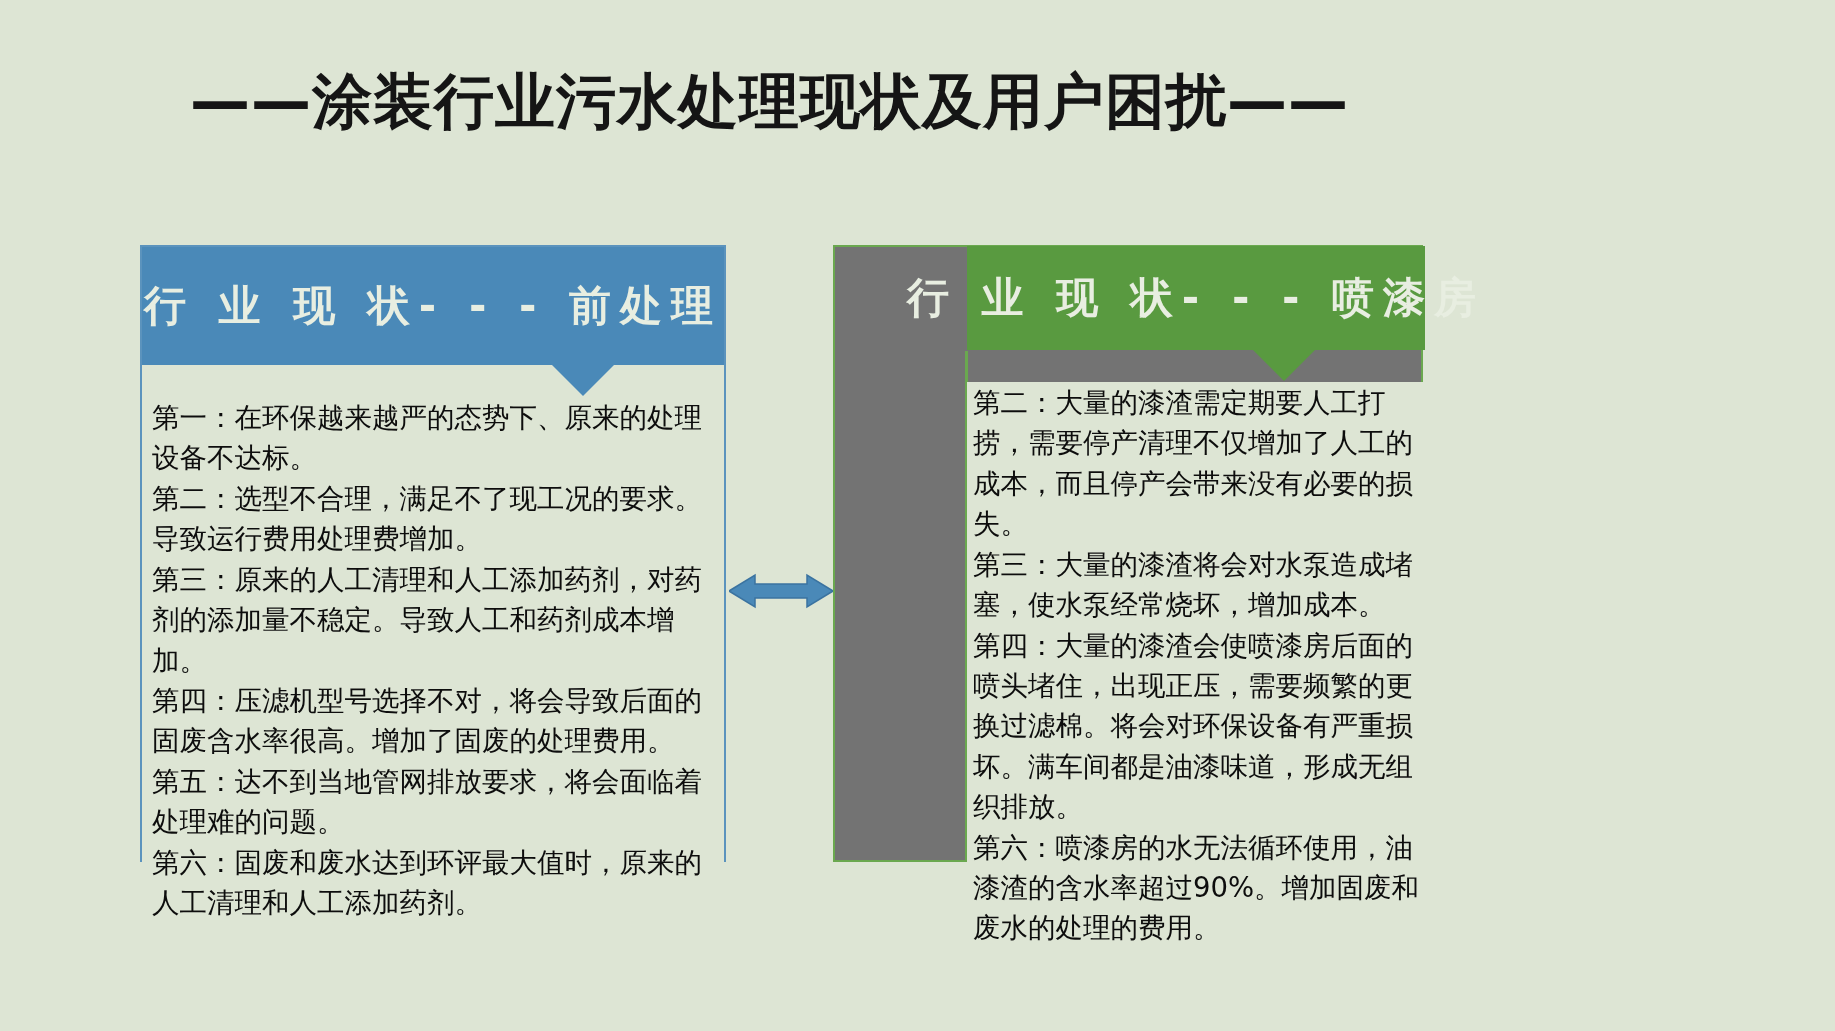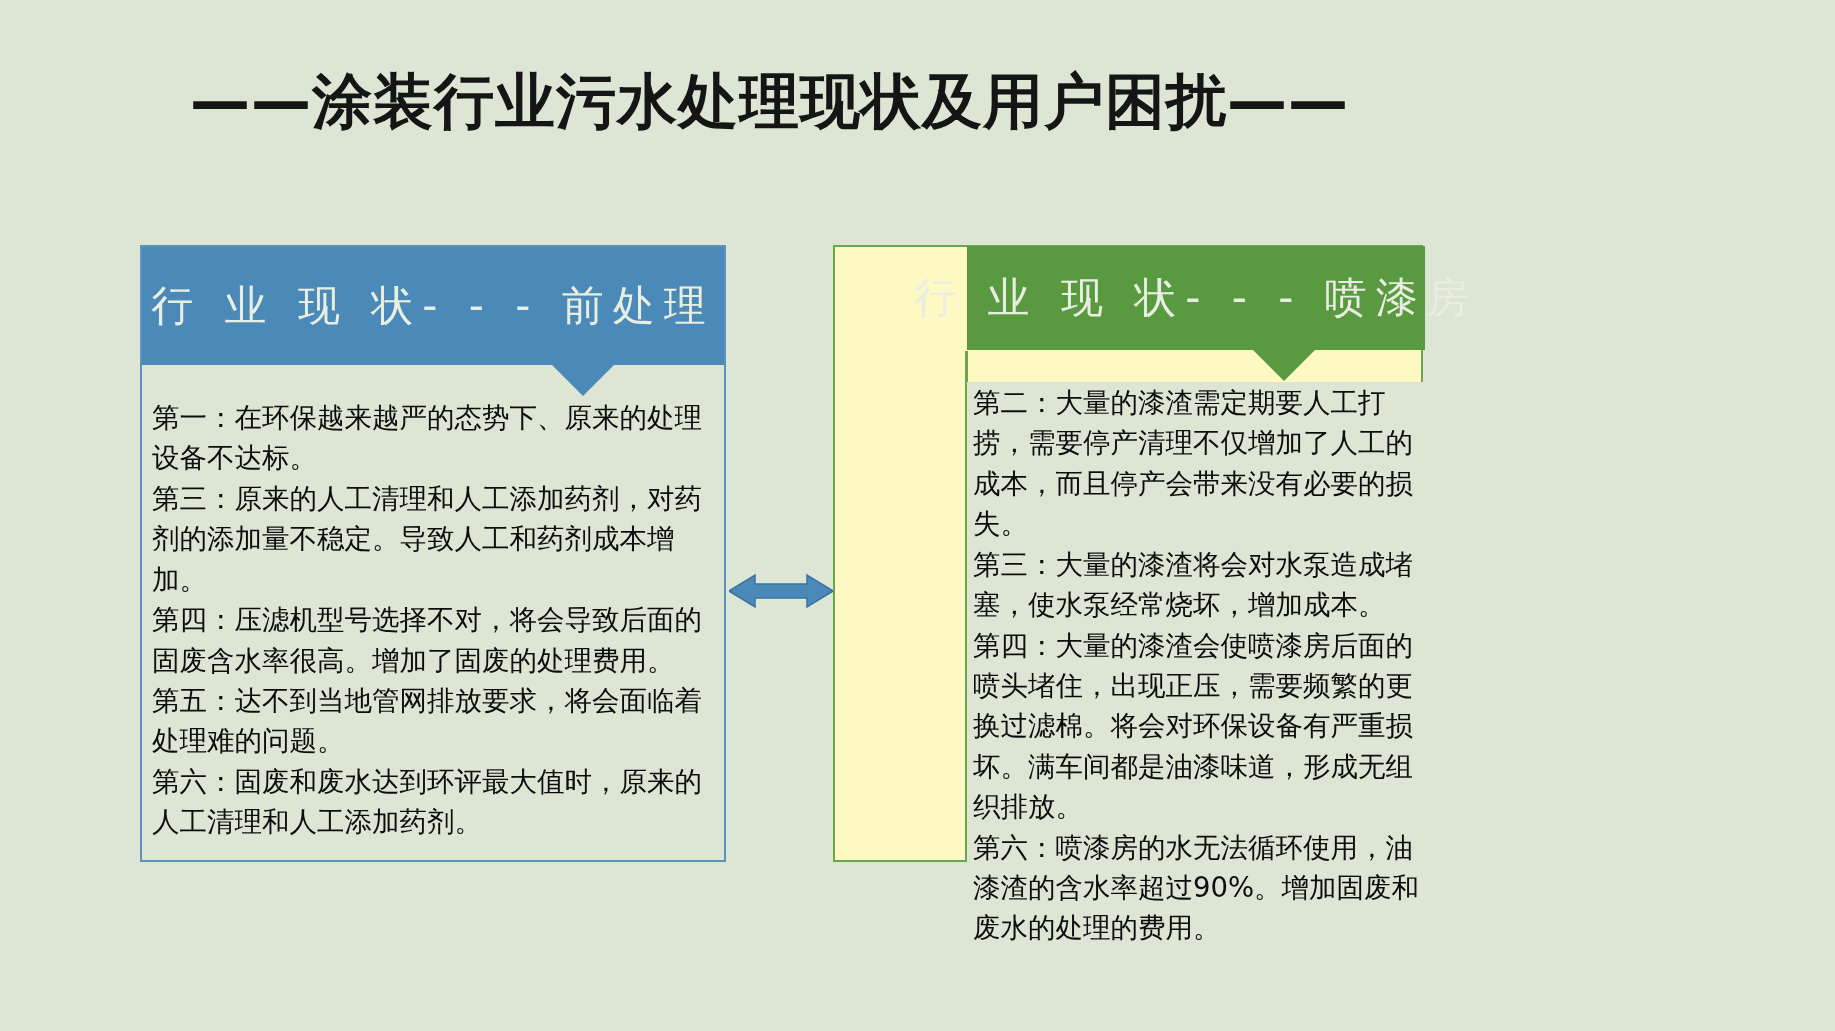--- a/index.html
+++ b/index.html
@@ -41,21 +41,21 @@
   }
   .panel-header {
     position: relative;
     box-sizing: border-box;
     display: flex;
     align-items: center;
     justify-content: center;
   }
   .panel-header-text {
     font-size: 42px;
-    font-weight: normal;
+    font-weight: bold;
     color: #e8eee1;
     letter-spacing: 9px;
     white-space: nowrap;
     font-family: "DejaVu Sans", "Liberation Sans", sans-serif;
   }
   .header-notch {
     position: absolute;
     bottom: -31px;
     width: 0;
     height: 0;
@@ -98,21 +98,21 @@
     padding: 32px 14px 0 10px;
   }
 
   
   #panel-right {
     left: 833px;
     top: 245px;
     width: 590px;
     height: 617px;
     border: 2px solid #6aa84f;
-    background: #fef9c3;
+    background: #737373;
   }
   #panel-right .panel-header {
     position: absolute;
     left: 132px;
     top: -1px;
     width: 458px;
     height: 104px;
     background: #599a40;
   }
   #panel-right .header-notch {
@@ -153,20 +153,21 @@
   <div class="slide-title">——涂装行业污水处理现状及用户困扰——</div>
 </div>
 
 <div class="panel" id="panel-left">
   <div class="panel-header">
     <span class="panel-header-text">行 业 现 状- - -  前处理</span>
     <span class="header-notch"></span>
   </div>
   <div class="panel-body">
     <p>第一：在环保越来越严的态势下、原来的处理设备不达标。</p>
+    <p>第二：选型不合理，满足不了现工况的要求。导致运行费用处理费增加。</p>
     <p>第三：原来的人工清理和人工添加药剂，对药剂的添加量不稳定。导致人工和药剂成本增加。</p>
     <p>第四：压滤机型号选择不对，将会导致后面的固废含水率很高。增加了固废的处理费用。</p>
     <p>第五：达不到当地管网排放要求，将会面临着处理难的问题。</p>
     <p>第六：固废和废水达到环评最大值时，原来的人工清理和人工添加药剂。</p>
   </div>
 </div>
 
 <div id="connector">
   <svg width="104" height="38" viewBox="0 0 104 38" xmlns="http://www.w3.org/2000/svg">
     <polygon points="0,19 26,3 26,12 78,12 78,3 104,19 78,35 78,26 26,26 26,35" fill="#4a89b8" stroke="#3b73a0" stroke-width="1.5"></polygon>

